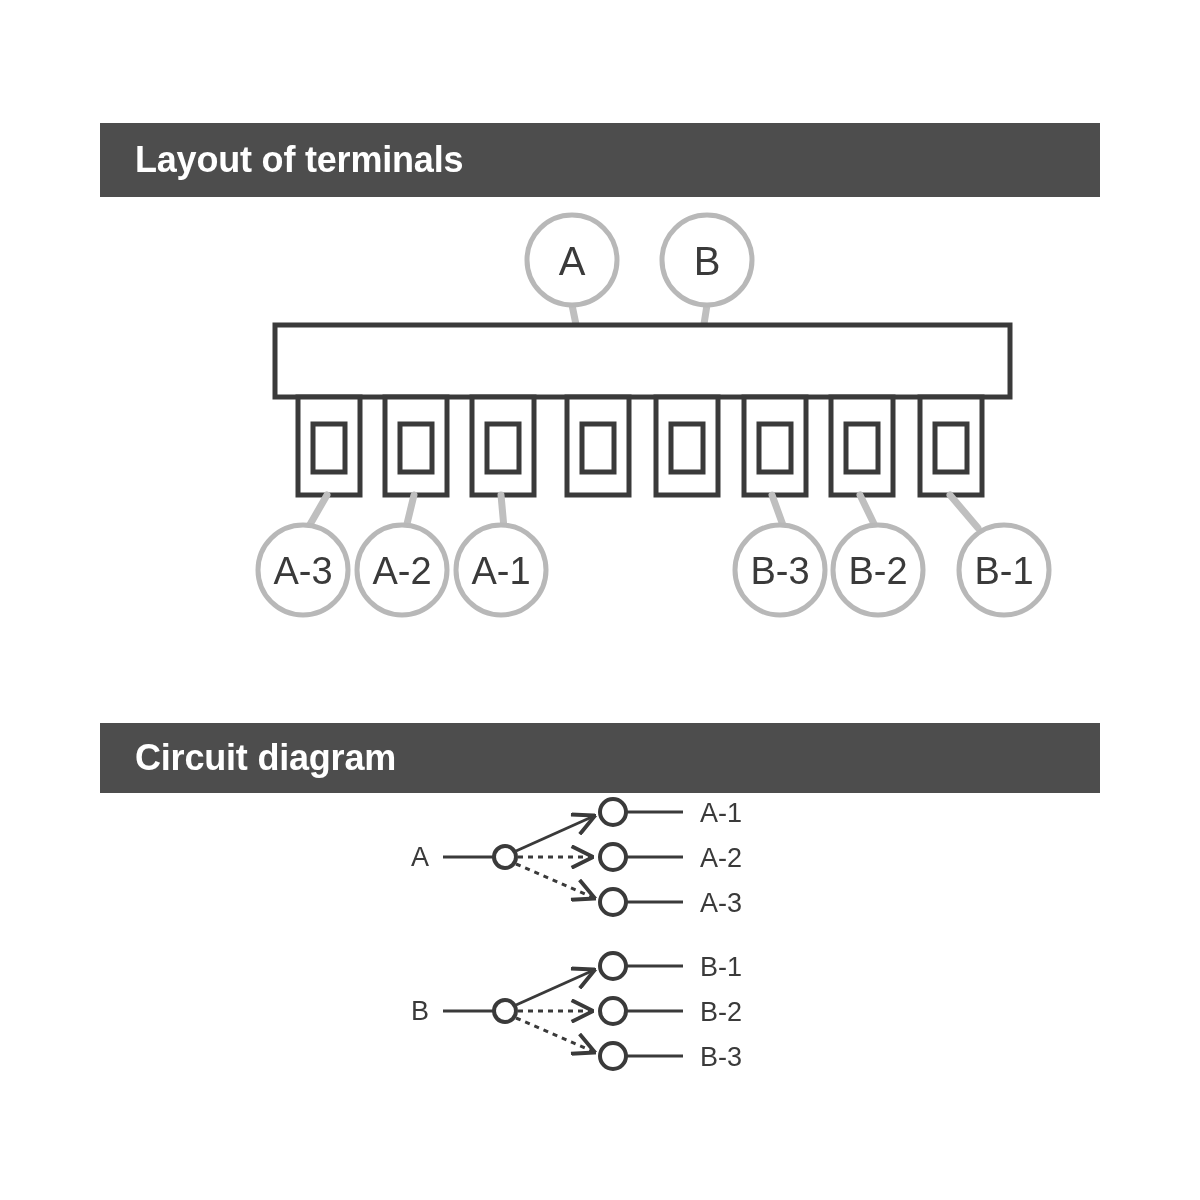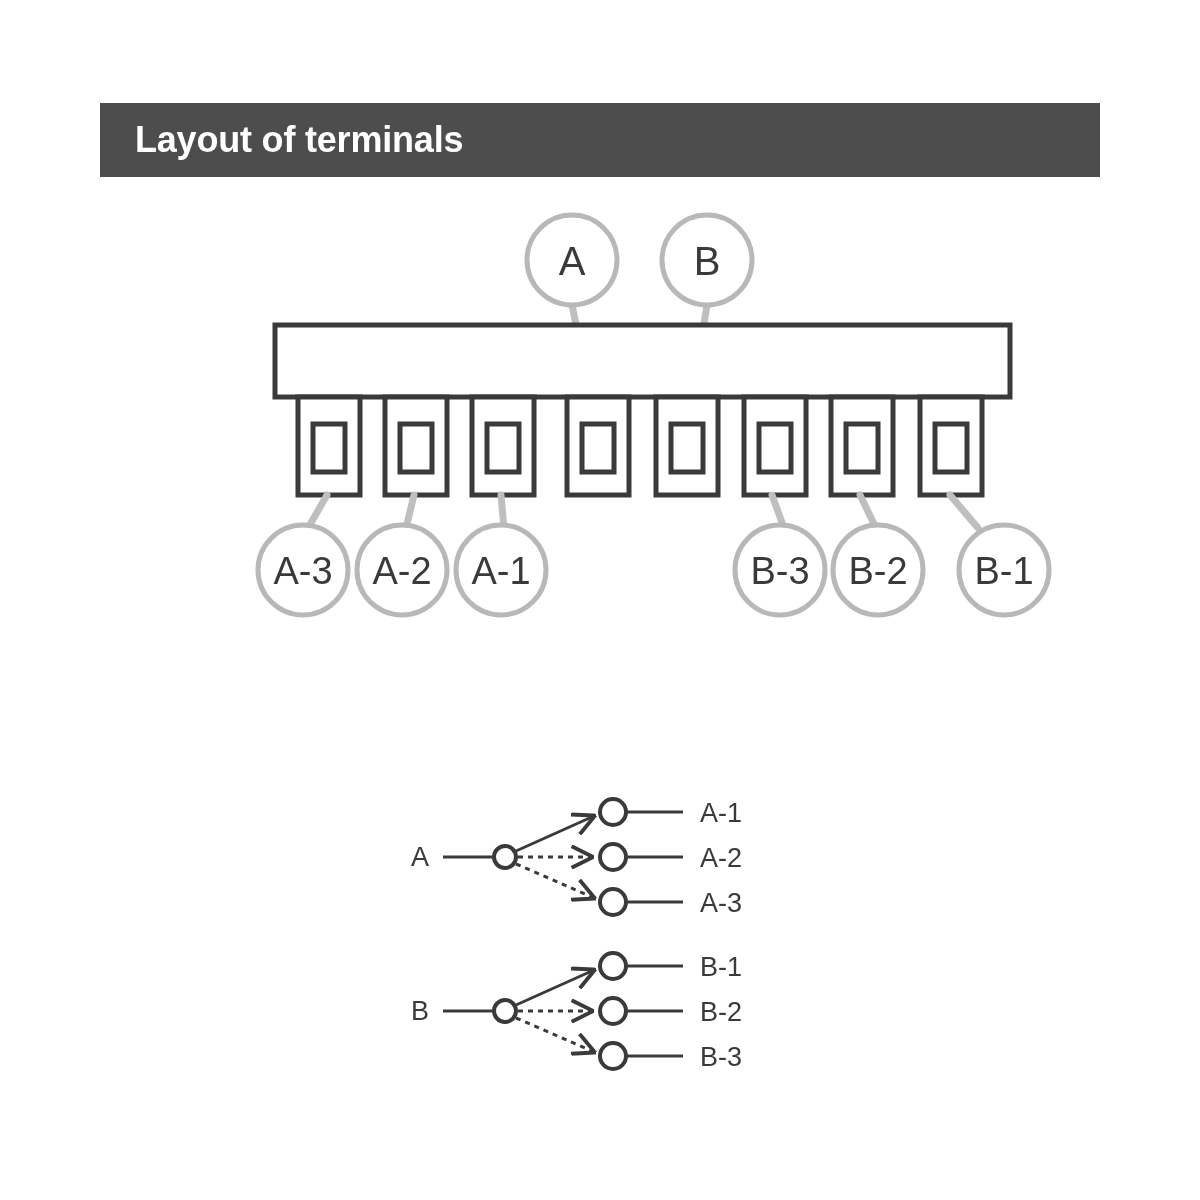--- a/index.html
+++ b/index.html
@@ -18,20 +18,21 @@
     position: absolute;
     left: 0; top: 0;
     width: 1200px;
     height: 1200px;
   }
   .section-header {
     position: absolute;
     background: #4d4d4d;
     display: flex;
     align-items: center;
+    margin-top: 20px;
   }
   .section-header .title {
     color: #ffffff;
     font-size: 36px;
     font-weight: bold;
     letter-spacing: -0.2px;
     padding-left: 35px;
     line-height: 1;
   }
   #header-layout {
@@ -166,20 +167,23 @@
     <g>
       <circle cx="878" cy="570" r="45" fill="#ffffff" stroke="#b8b8b8" stroke-width="5"></circle>
       <text class="callout-label" x="878" y="571">B-2</text>
     </g>
     <g>
       <circle cx="1004" cy="570" r="45" fill="#ffffff" stroke="#b8b8b8" stroke-width="5"></circle>
       <text class="callout-label" x="1004" y="571">B-1</text>
     </g>
   </svg>
 
+  <div class="section-header" id="header-circuit">
+    <span class="title">Circuit diagram</span>
+  </div>
 
   <svg class="svg-layer" width="1200" height="1200">
     <defs>
       <marker id="arrowSolid" viewBox="0 0 10 10" refX="9" refY="5" markerWidth="7" markerHeight="7" orient="auto-start-reverse">
         <path d="M 0 0 L 10 5 L 0 10 z" fill="#3a3a3a"></path>
       </marker>
       <marker id="arrowOpen" viewBox="0 0 10 10" refX="9" refY="5" markerWidth="8" markerHeight="8" orient="auto-start-reverse">
         <path d="M 0.5 0.5 L 9.5 5 L 0.5 9.5" fill="none" stroke="#3a3a3a" stroke-width="1.6"></path>
       </marker>
     </defs>

